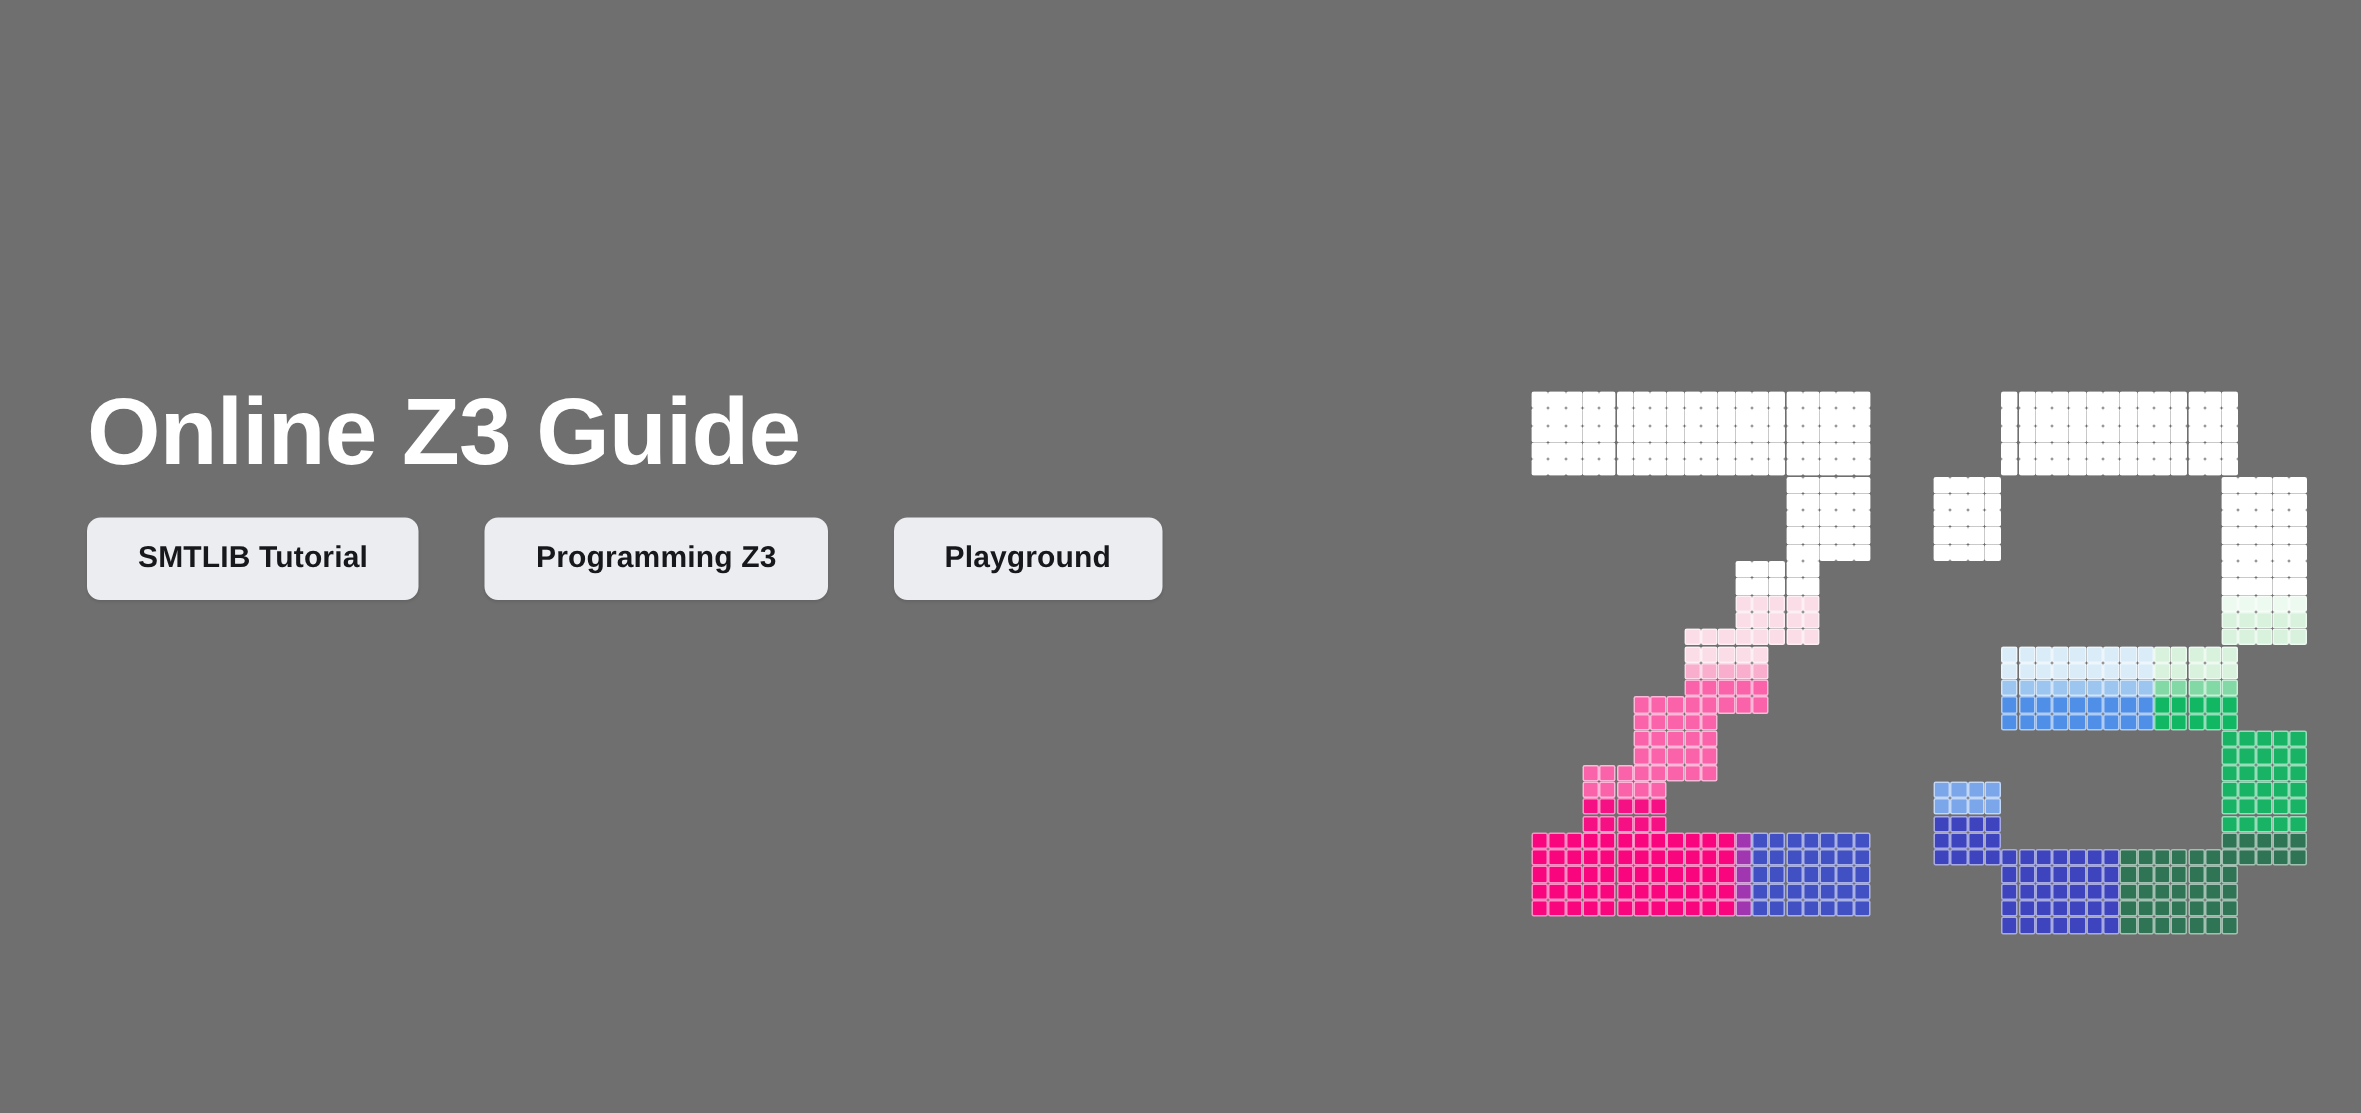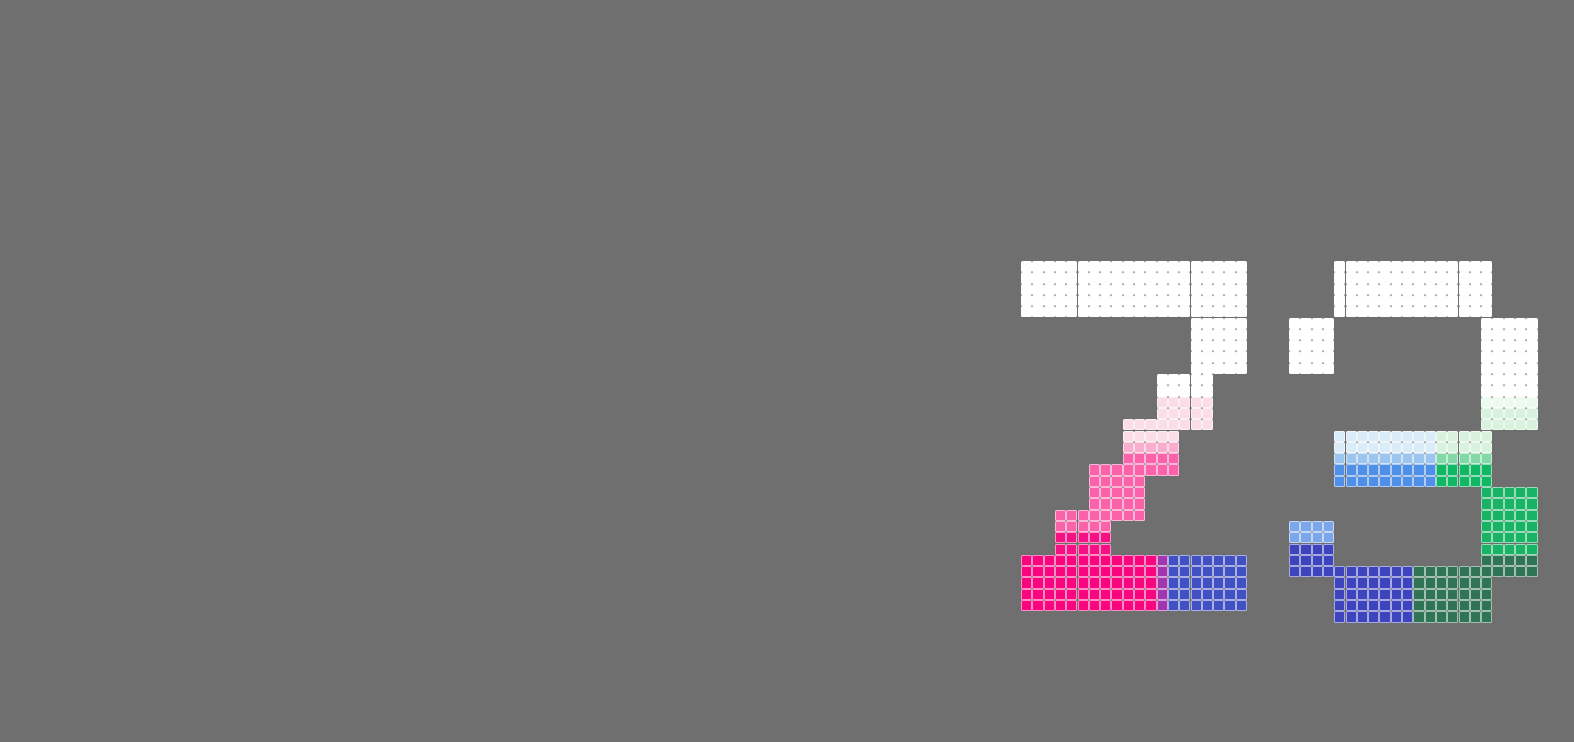--- a/index.html
+++ b/index.html
@@ -90,21 +90,27 @@
     border-radius: 1.5px;
     border: 1px solid rgba(255,255,255,0.55);
   }
 </style>
 </head>
 <body>
 
 <div id="hero">
 
   <div id="hero-text">
-
+    <h1 id="page-title">Online Z3 Guide</h1>
+
+    <div id="cta-row">
+      <button class="cta-button">SMTLIB Tutorial</button>
+      <button class="cta-button">Programming Z3</button>
+      <button class="cta-button">Playground</button>
+    </div>
   </div>
 
   <div id="logo">
     <div class="glyph" id="glyph-7" style="left:0px;">
         <div class="pixel" style="left: 0px; top: 0px; width: 11.3px; height: 11.3px; background: rgb(255, 255, 255);"></div>
         <div class="pixel" style="left: 11.3px; top: 0px; width: 11.3px; height: 11.3px; background: rgb(255, 255, 255);"></div>
         <div class="pixel" style="left: 22.6px; top: 0px; width: 11.3px; height: 11.3px; background: rgb(255, 255, 255);"></div>
         <div class="pixel" style="left: 33.9px; top: 0px; width: 11.3px; height: 11.3px; background: rgb(255, 255, 255);"></div>
         <div class="pixel" style="left: 45.2px; top: 0px; width: 11.3px; height: 11.3px; background: rgb(255, 255, 255);"></div>
         <div class="pixel" style="left: 56.5px; top: 0px; width: 11.3px; height: 11.3px; background: rgb(255, 255, 255);"></div>

